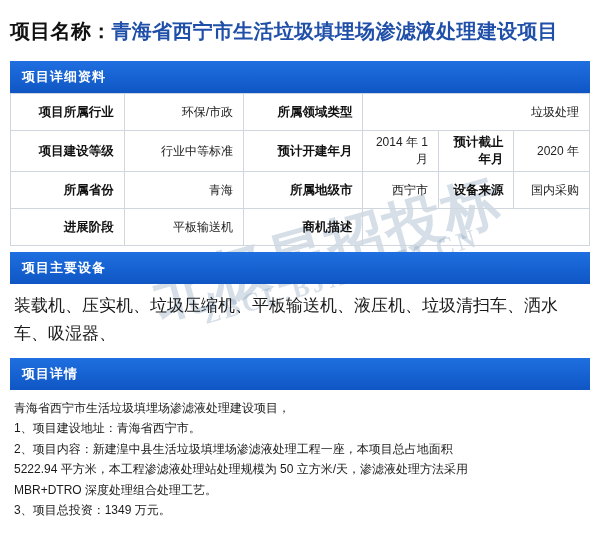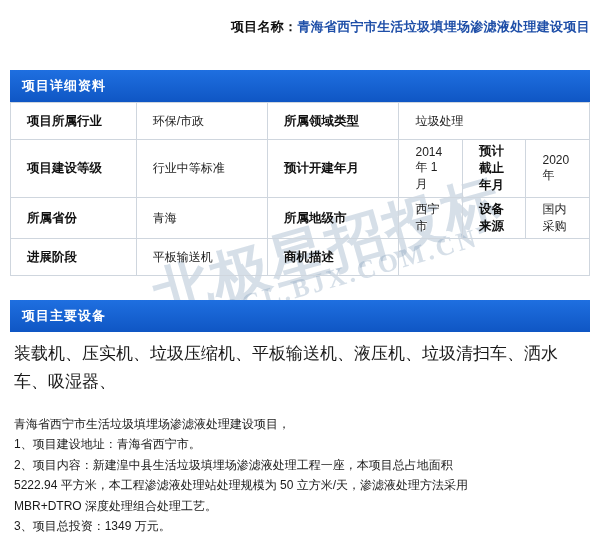--- a/index.html
+++ b/index.html
@@ -51,58 +51,57 @@
   .wm-sub {
     left: 198px;
     top: 262px;
     font-size: 26px;
     transform: rotate(-16deg);
     color: rgba(120, 150, 180, 0.30);
     letter-spacing: 3px;
   }
   
   .doc-title {
-    text-align: right;
-    font-size: 13px;
+    text-align: left;
+    font-size: 20px;
     font-weight: bold;
     padding: 18px 0 16px 0;
     letter-spacing: 0.3px;
   }
   .doc-title .t-label { color: #111; }
   .doc-title .t-value { color: #1f4fa8; }
 
   
   .section-bar {
     background: #1565d8;
     background: linear-gradient(to bottom, #1f6fe0, #0f56c4);
     color: #ffffff;
     font-size: 13px;
     font-weight: bold;
     padding: 7px 20px 7px 12px;
     letter-spacing: 1px;
     position: relative;
     z-index: 6;
-    margin-top: 18px;
   }
   .section-gap { height: 6px; }
 
   table.info {
     width: 100%;
     border-collapse: collapse;
     table-layout: fixed;
     font-size: 12.5px;
     position: relative;
     z-index: 6;
   }
   table.info td {
     border: 1px solid #cfd6de;
     height: 30px;
-    text-align: left;
+    text-align: right;
     vertical-align: middle;
-    padding: 3px 16px;
+    padding: 3px 10px;
     background: transparent;
   }
   td.lab {
     font-weight: bold;
     color: #111;
     font-size: 12.5px;
   }
   td.val {
     color: #222;
     font-size: 12px;
@@ -176,20 +175,21 @@
     </tbody>
   </table>
 
   <div class="section-gap"></div>
   <div class="section-bar">项目主要设备</div>
 
   <div class="equip-box">
     <div>装载机、压实机、垃圾压缩机、平板输送机、液压机、垃圾清扫车、洒水车、吸湿器、</div>
   </div>
 
+  <div class="section-bar">项目详情</div>
 
   <div class="detail-box">
     <p>青海省西宁市生活垃圾填埋场渗滤液处理建设项目，</p>
     <p>1、项目建设地址：青海省西宁市。</p>
     <p>2、项目内容：新建湟中县生活垃圾填埋场渗滤液处理工程一座，本项目总占地面积</p>
     <p>5222.94 平方米，本工程渗滤液处理站处理规模为 50 立方米/天，渗滤液处理方法采用</p>
     <p>MBR+DTRO 深度处理组合处理工艺。</p>
     <p>3、项目总投资：1349 万元。</p>
   </div>
 

